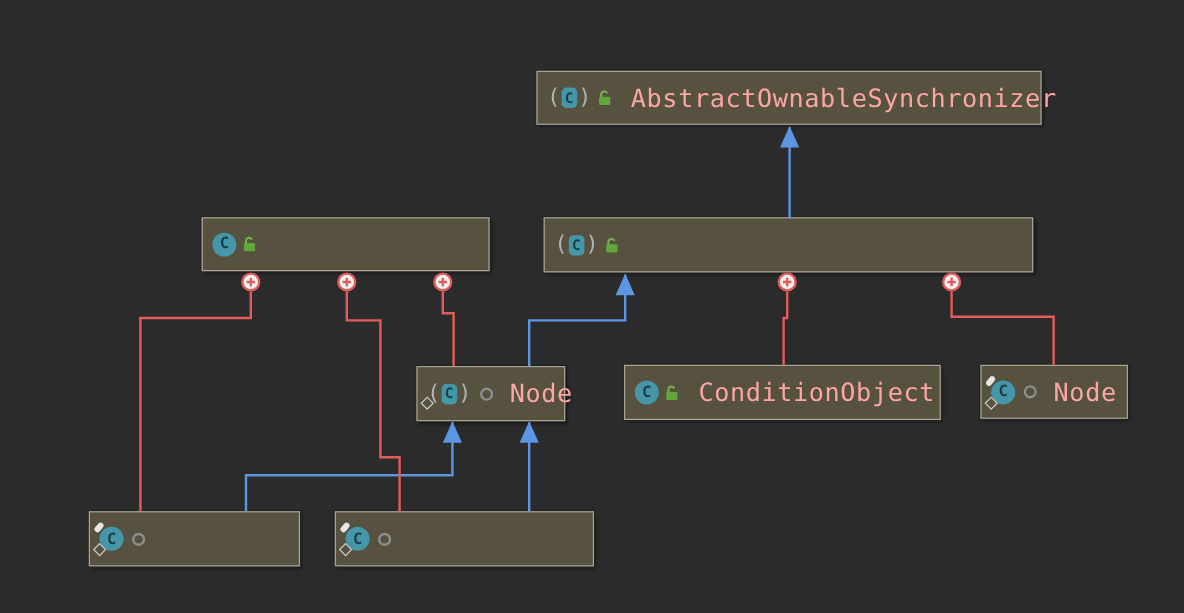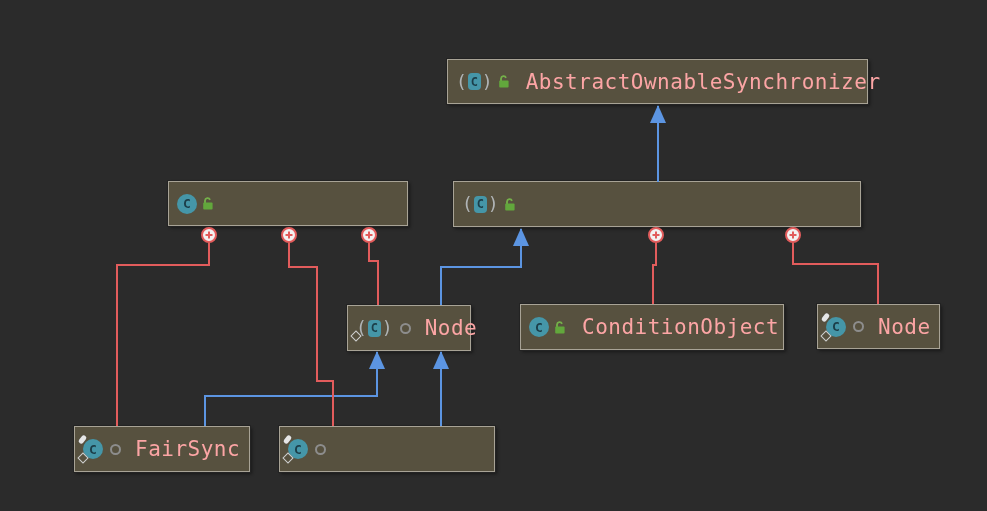--- a/index.html
+++ b/index.html
@@ -109,21 +109,20 @@
     <span class="label">Node</span>
   </div>
 
   <div class="node" style="left: 74px; top: 426px; width: 176px; height: 46px;">
     <span class="icon-wrap">
       <span class="cdot">C</span>
       <span class="ov-pin"></span>
       <span class="ov-diamond"></span>
     </span>
     <span class="pkg"></span>
-    <span class="label">FairSync</span>
   </div>
 
   <div class="node" style="left: 279px; top: 426px; width: 216px; height: 46px;">
     <span class="icon-wrap">
       <span class="cdot">C</span>
       <span class="ov-pin"></span>
       <span class="ov-diamond"></span>
     </span>
     <span class="pkg"></span>
   </div>

